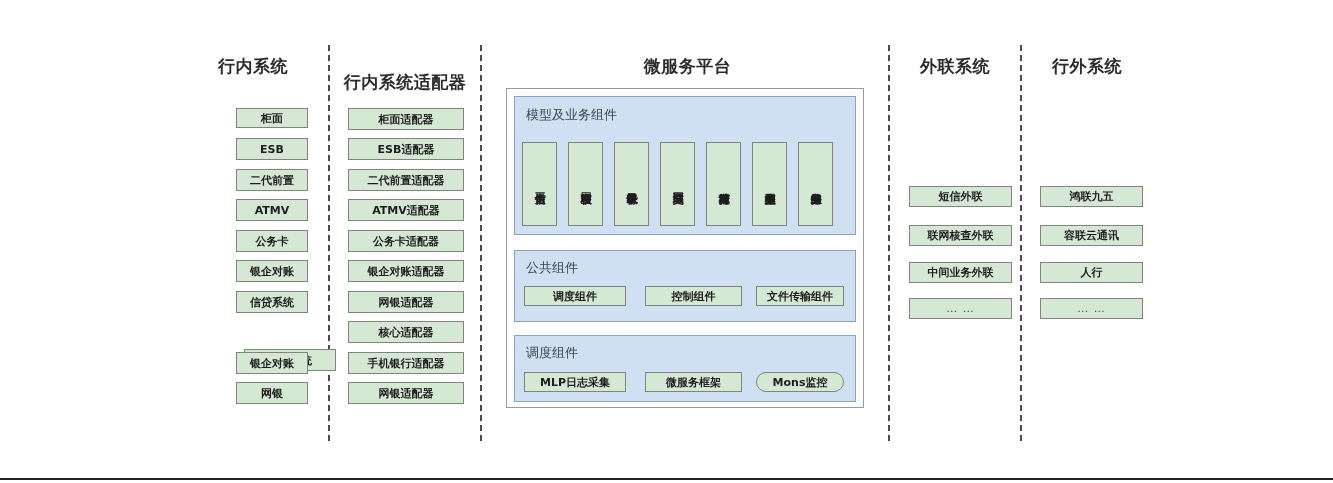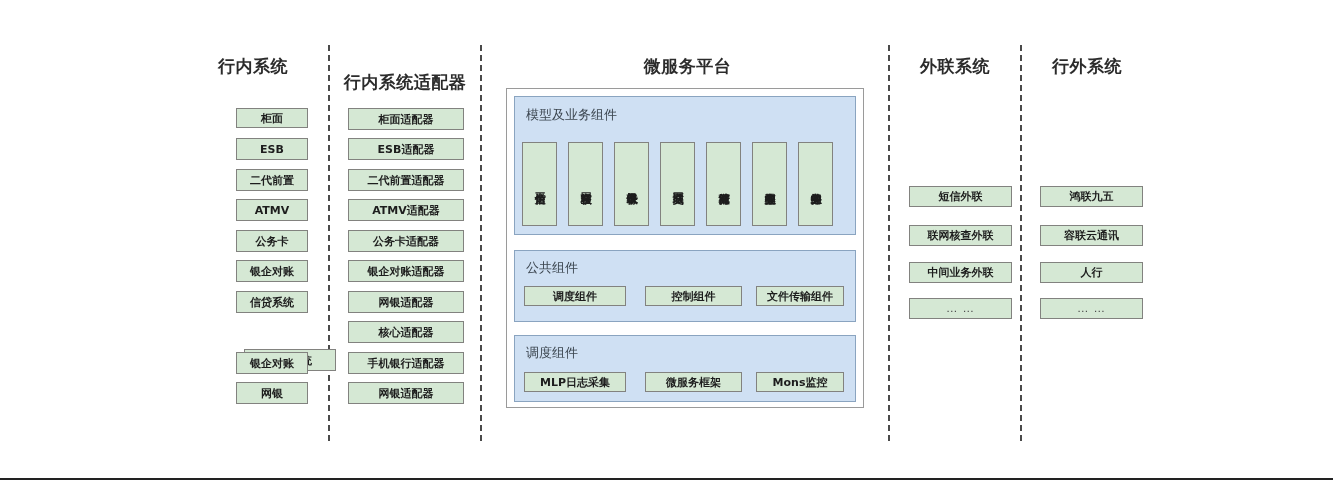--- a/index.html
+++ b/index.html
@@ -144,21 +144,21 @@
 
   <div class="node" style="left:524px; top:286px; width:102px; height:20px;">调度组件</div>
   <div class="node" style="left:645px; top:286px; width:97px; height:20px;">控制组件</div>
   <div class="node" style="left:756px; top:286px; width:88px; height:20px;">文件传输组件</div>
 
   <div class="panel" style="left:514px; top:335px; width:342px; height:67px;"></div>
   <div class="panel-title" style="left:526px; top:344px;">调度组件</div>
 
   <div class="node" style="left:524px; top:372px; width:102px; height:20px;">MLP日志采集</div>
   <div class="node" style="left:645px; top:372px; width:97px; height:20px;">微服务框架</div>
-  <div class="node" style="left:756px; top:372px; width:88px; height:20px;">Mons监控</div>
+  <div class="node" style="left:756px; top:372px; width:88px; height:20px;border-radius:10px;">Mons监控</div>
 
   <div class="node" style="left:909px; top:186px; width:103px; height:21px;">短信外联</div>
   <div class="node" style="left:909px; top:225px; width:103px; height:21px;">联网核查外联</div>
   <div class="node" style="left:909px; top:262px; width:103px; height:21px;">中间业务外联</div>
   <div class="node ellipsis" style="left:909px; top:298px; width:103px; height:21px;">… …</div>
 
   <div class="node" style="left:1040px; top:186px; width:103px; height:21px;">鸿联九五</div>
   <div class="node" style="left:1040px; top:225px; width:103px; height:21px;">容联云通讯</div>
   <div class="node" style="left:1040px; top:262px; width:103px; height:21px;">人行</div>
   <div class="node ellipsis" style="left:1040px; top:298px; width:103px; height:21px;">… …</div>

